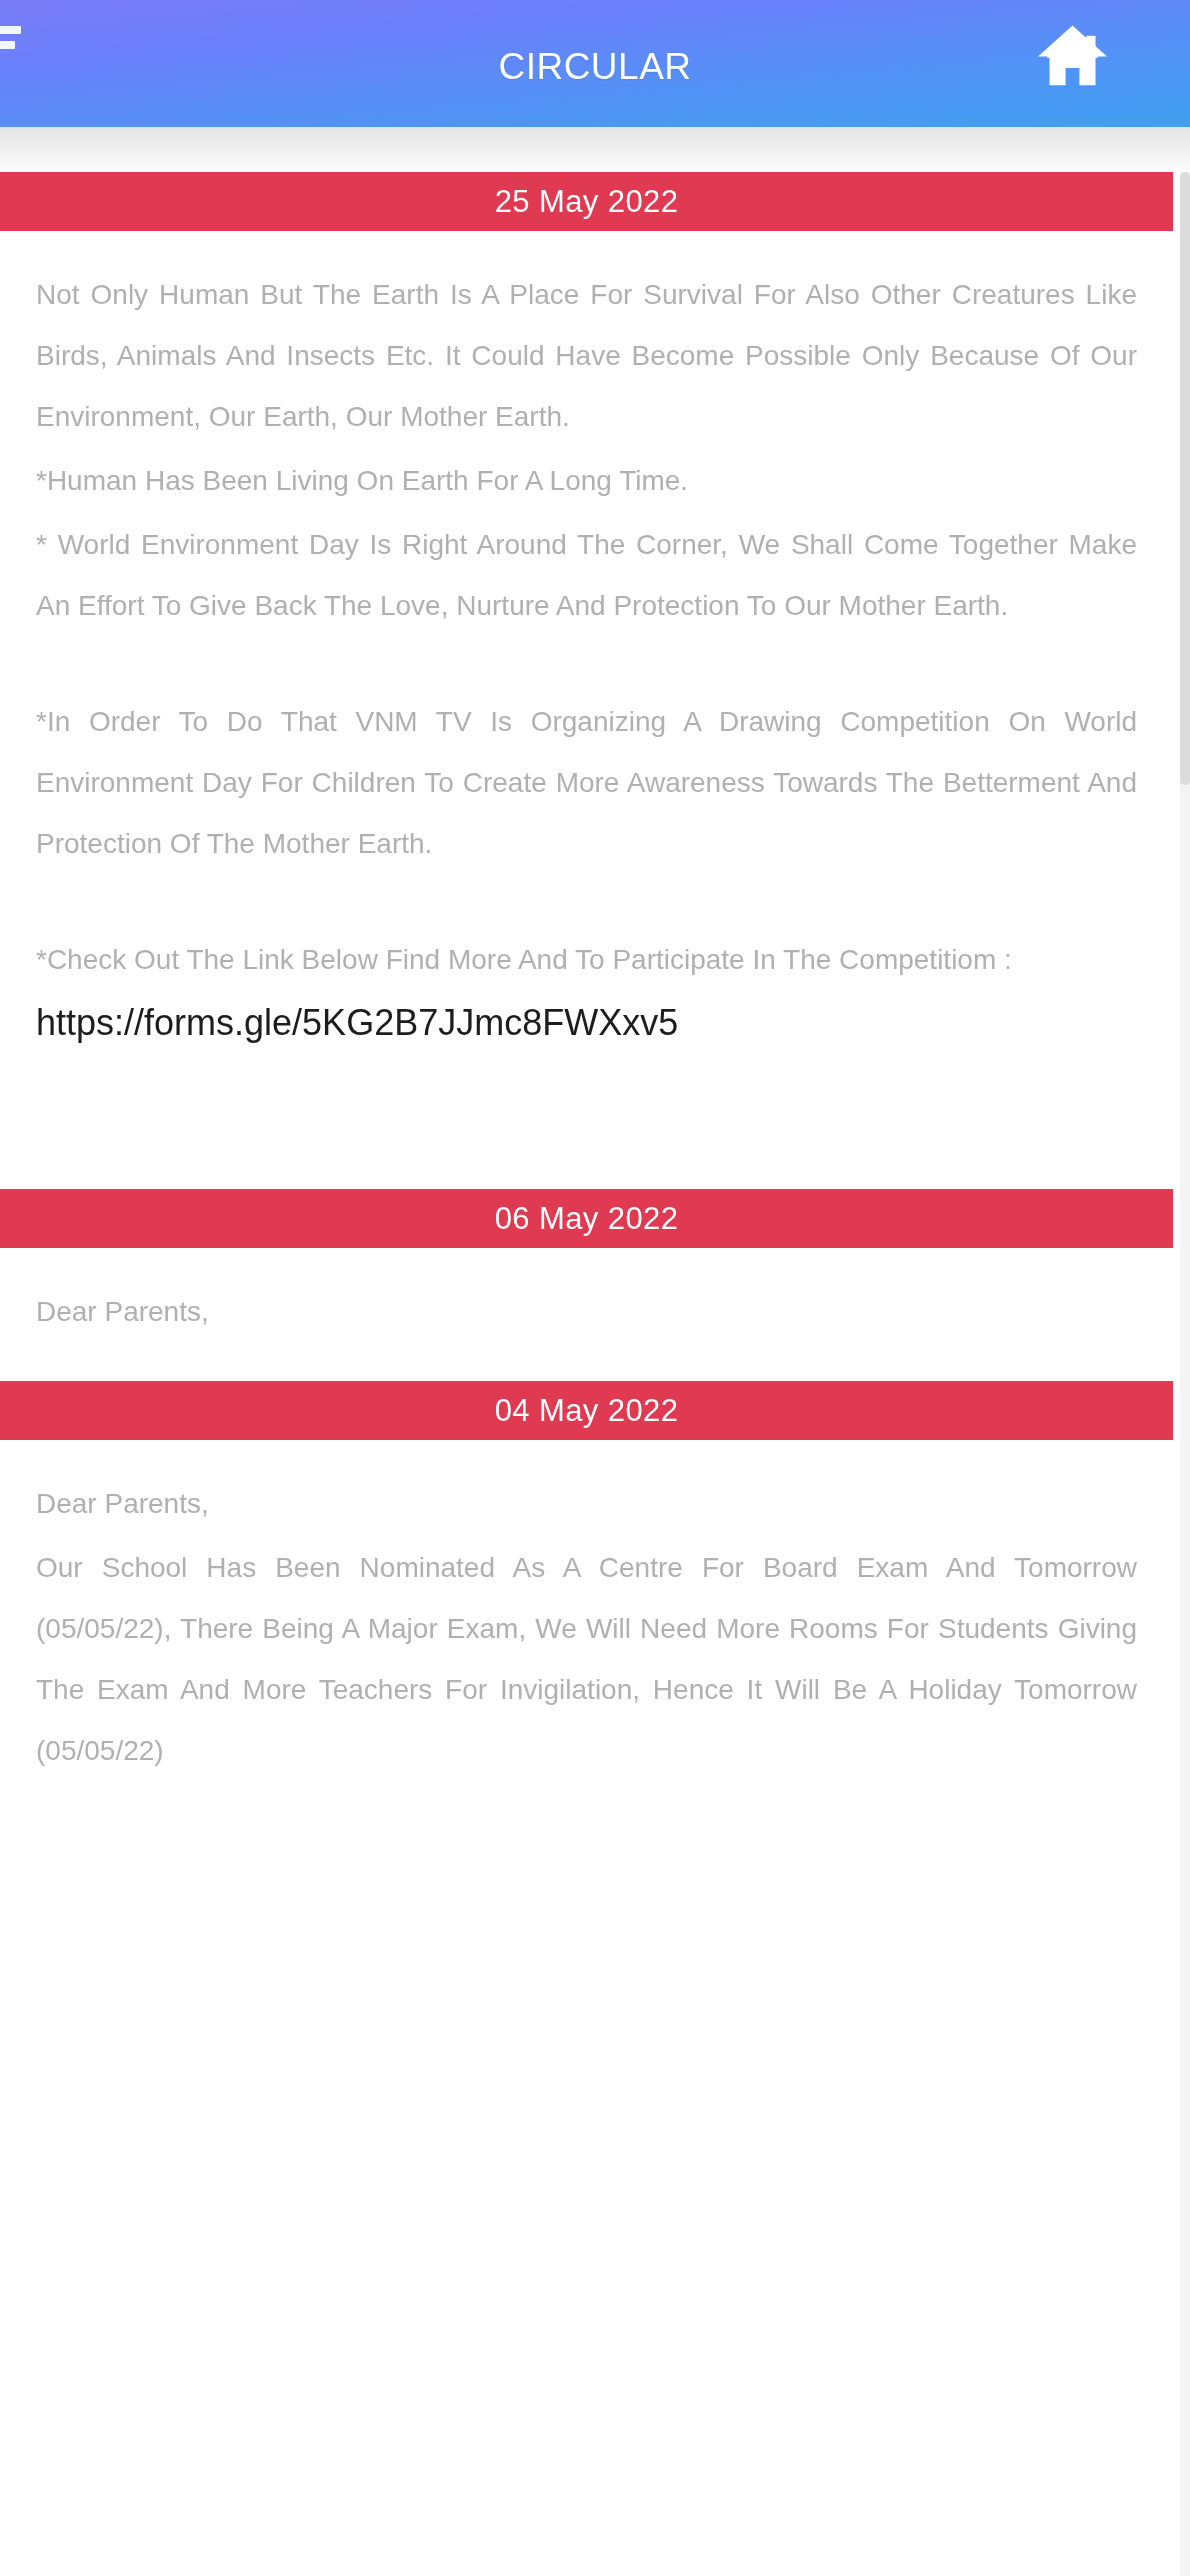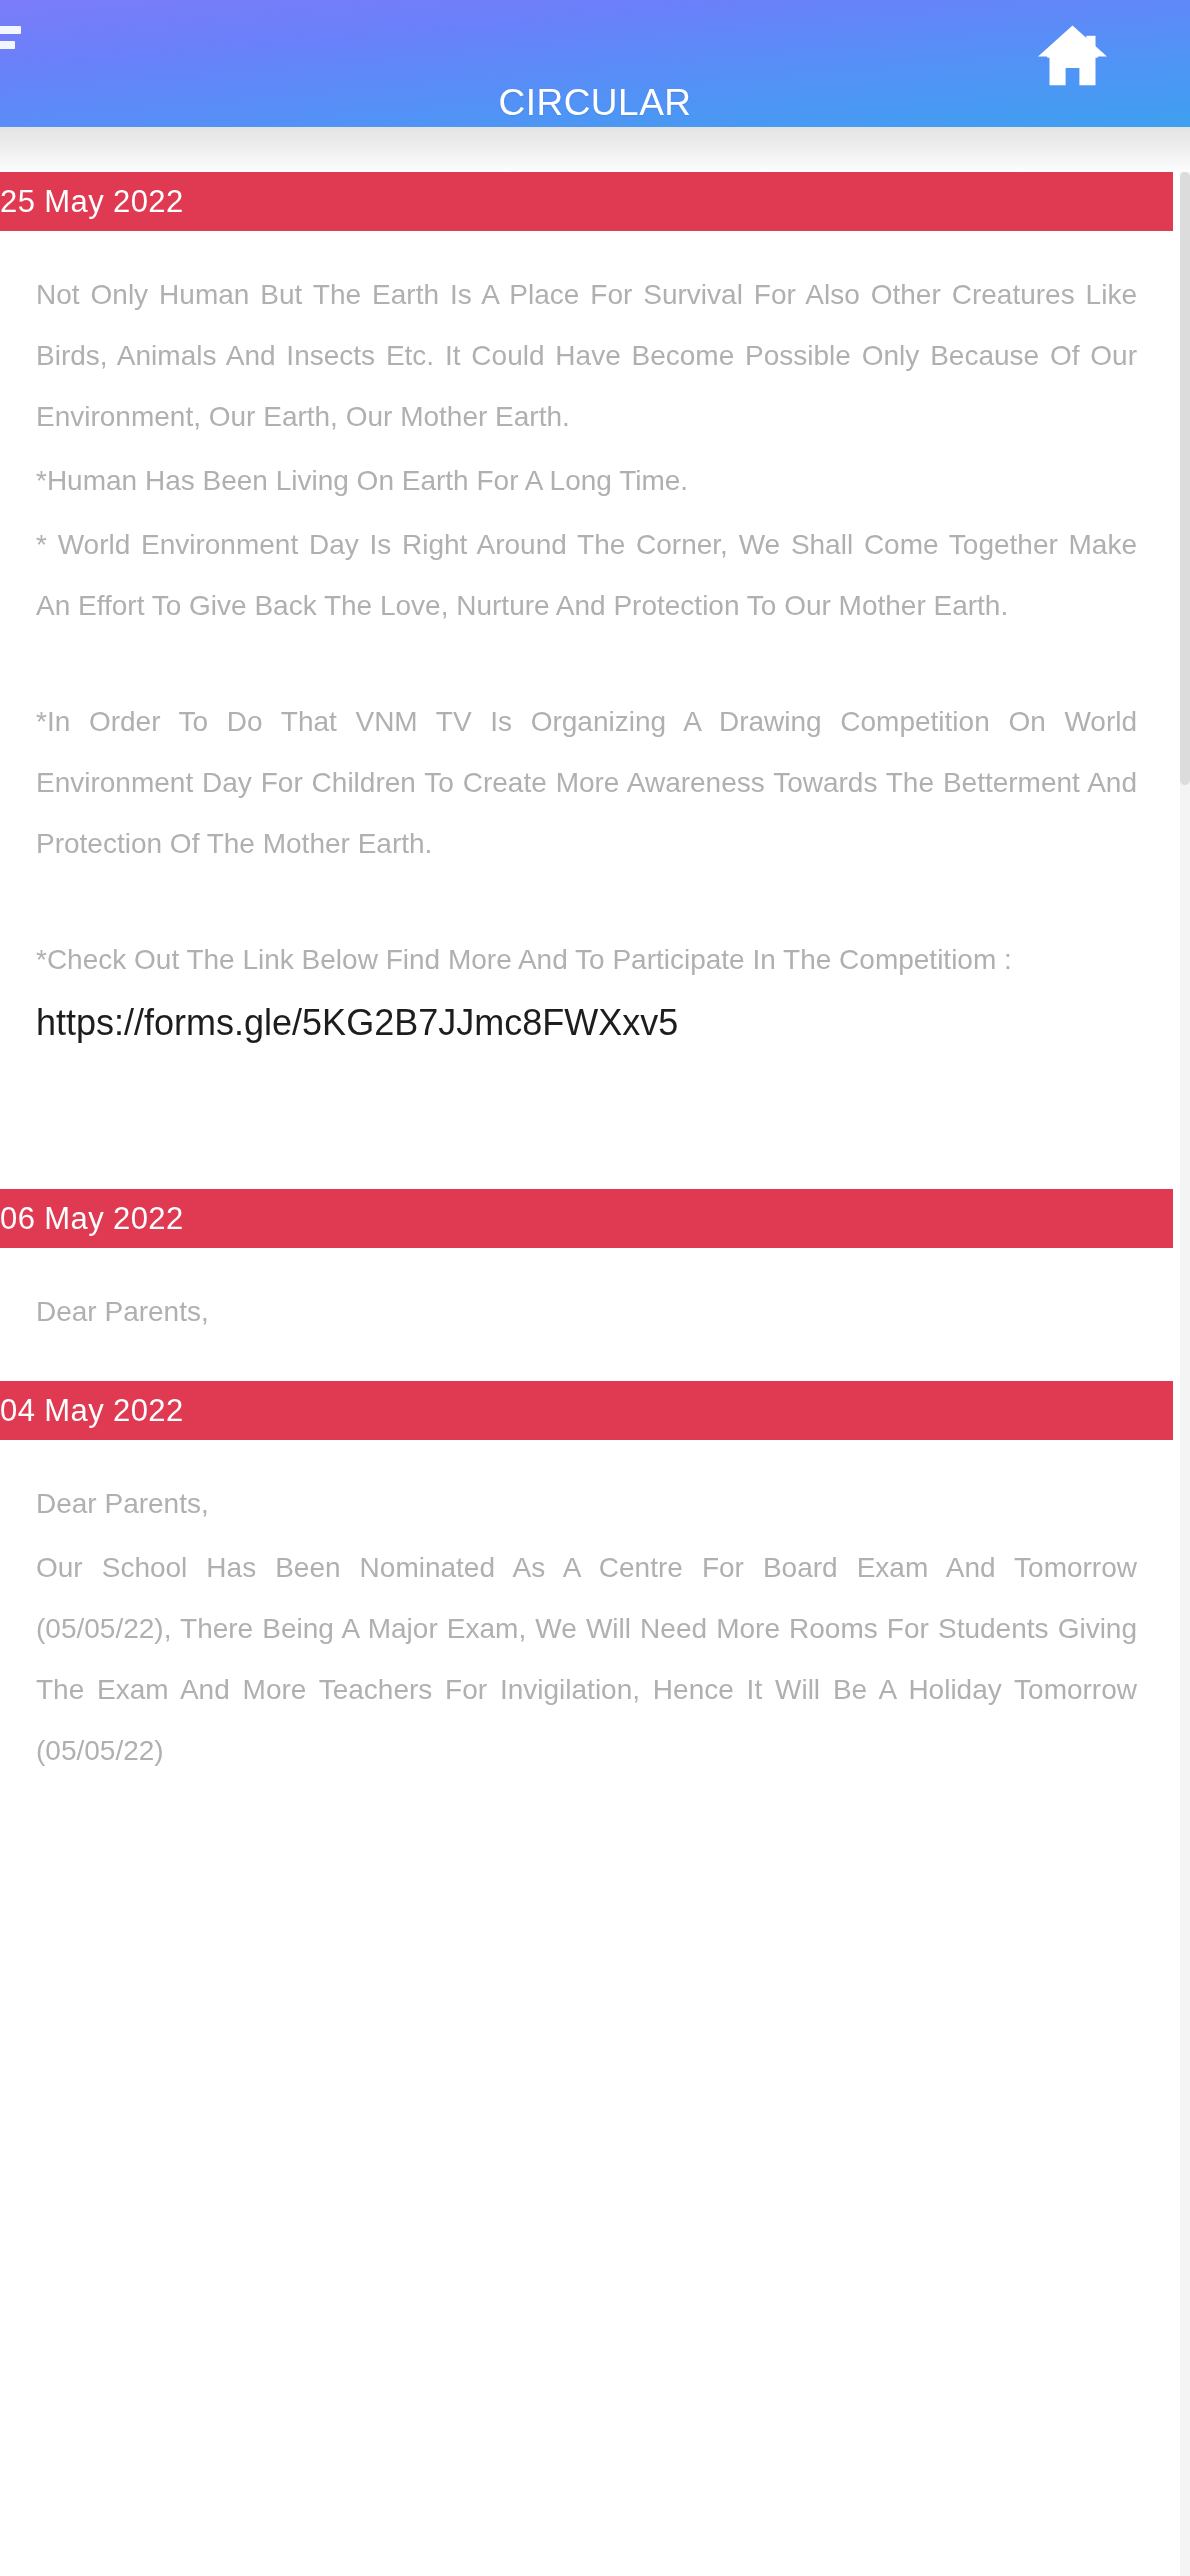--- a/index.html
+++ b/index.html
@@ -8,21 +8,21 @@
     background:#ffffff;
     font-family:"Liberation Sans", sans-serif;
     overflow:hidden;
   }
 
   
   .appbar{
     position:relative;
     width:1190px; height:127px;
     background:linear-gradient(175deg,#7b7cf8 0%,#6a80fa 28%,#4e95f5 72%,#3fa0f0 100%);
-    display:flex; align-items:flex-end; justify-content:center;
+    display:flex; align-items:center; justify-content:center;
     overflow:hidden;
   }
   .hamburger{
     position:absolute; left:-23px; top:26px;
     width:44px; height:38px;
     display:flex; flex-direction:column; justify-content:space-between;
     cursor:pointer;
   }
   .hamburger span{
     display:block; height:7.7px; border-radius:1px;
@@ -74,21 +74,21 @@
     position:absolute; right:0; top:45px;
     width:9.6px; height:613px;
     background:#dcdcdc; border-radius:4.8px;
     cursor:pointer;
   }
 
   
   .datebar{
     width:1173px; height:59px;
     background:#e03a52;
-    display:flex; align-items:center; justify-content:flex-start;
+    display:flex; align-items:center; justify-content:center;
   }
   .datebar-text{
     color:#ffffff; font-size:31px; font-weight:400; letter-spacing:0.4px;
   }
   .card-body{
     width:1173px;
     background:#ffffff;
     padding:33px 36px 19px 36px;
   }
   .para{

